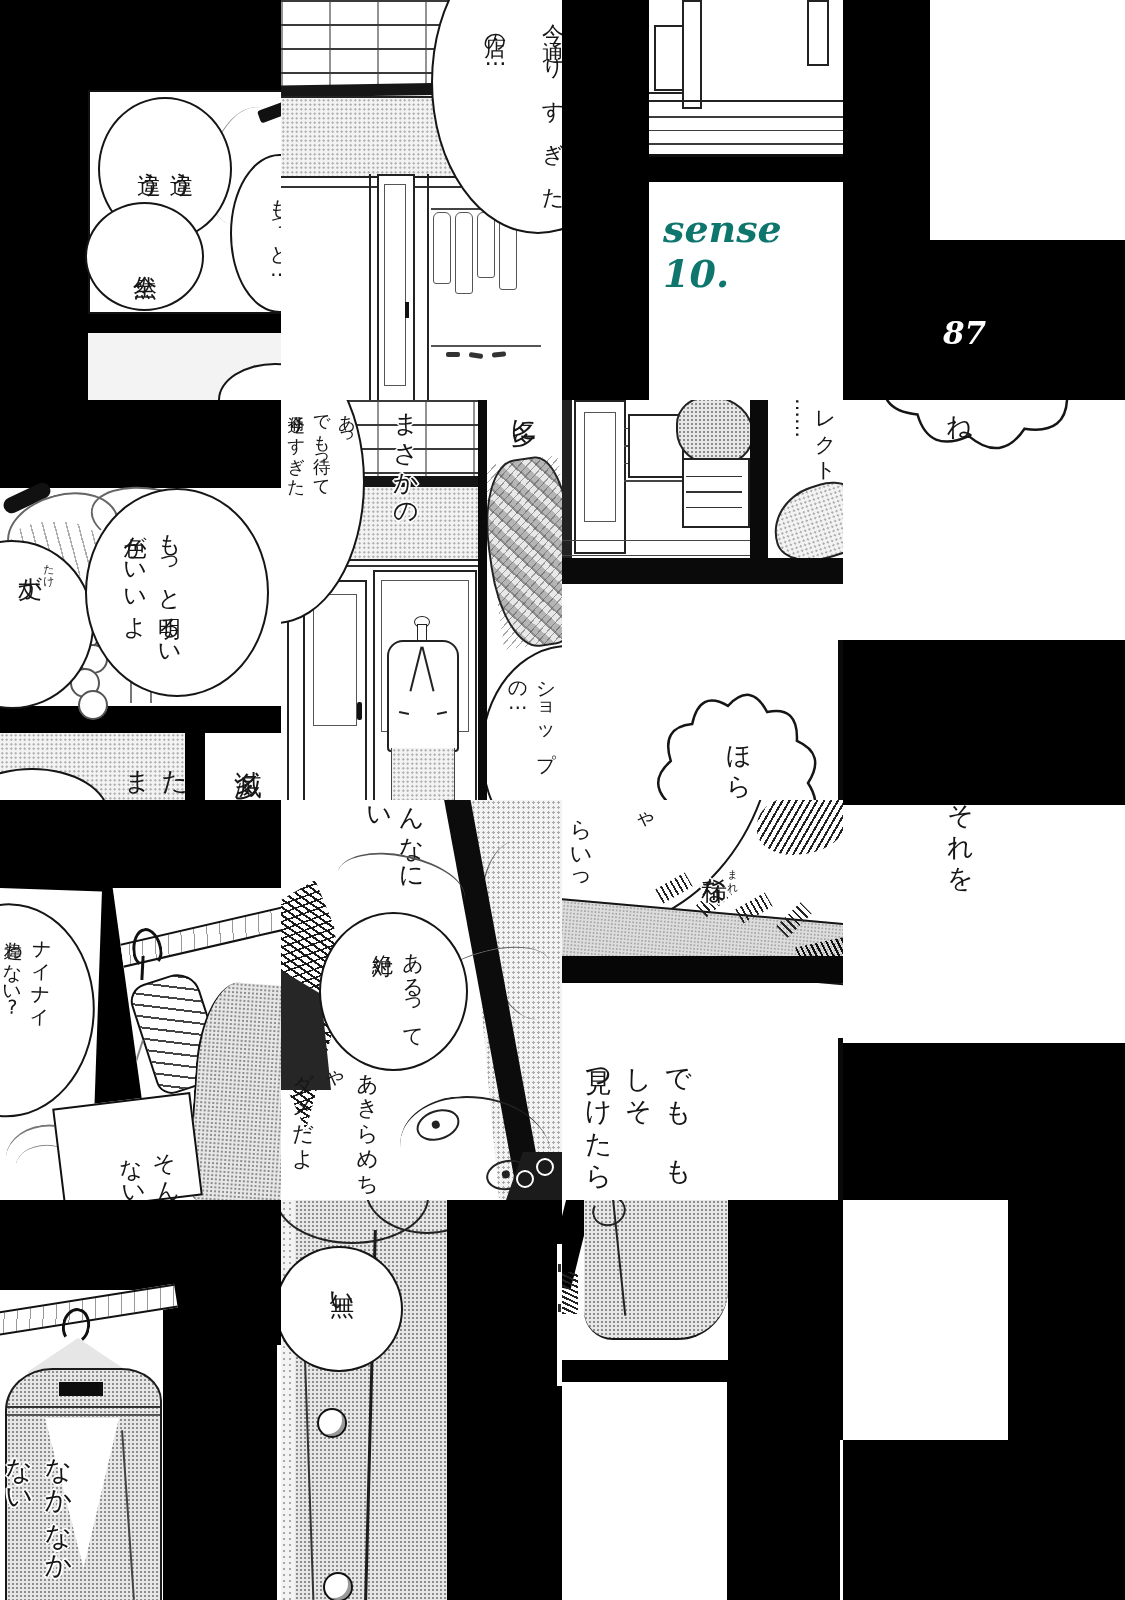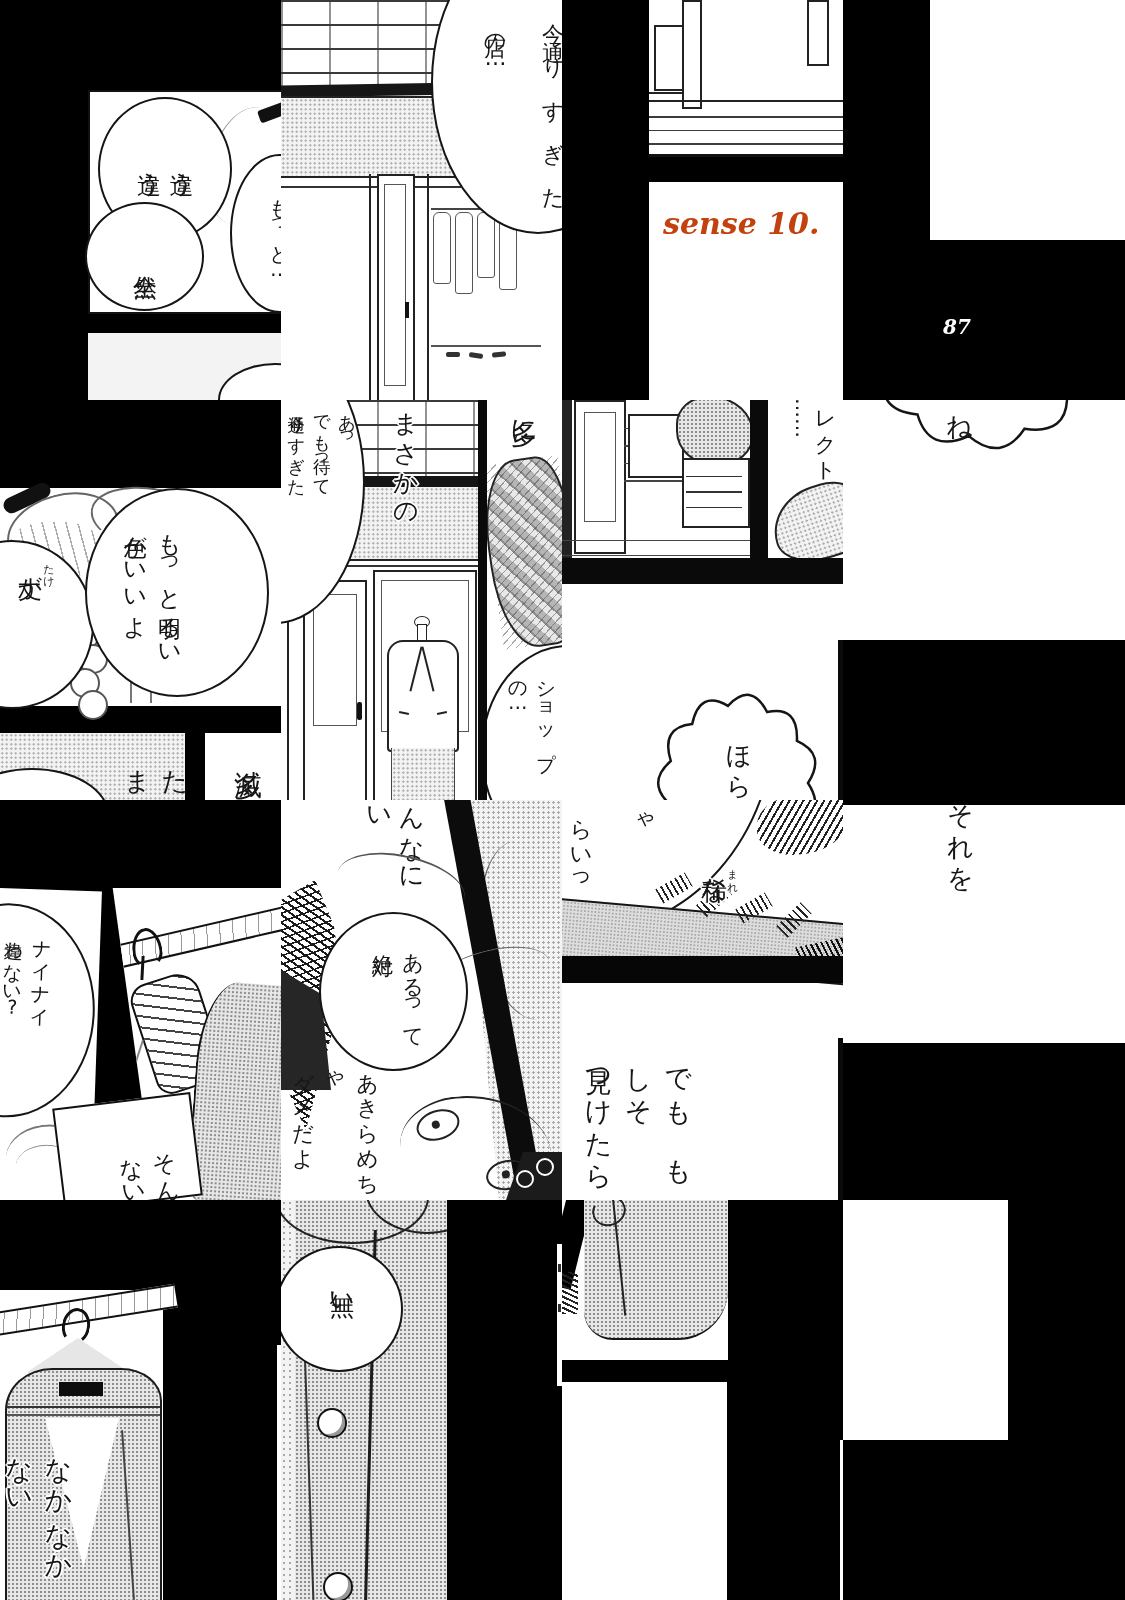--- a/index.html
+++ b/index.html
@@ -73,27 +73,27 @@
   <div class="tile" style="left:562px;top:0;width:281px;height:400px;background:#000">
     <div class="abs w" style="left:87px;top:0;width:194px;height:155px">
       <div class="abs outl" style="left:5px;top:25px;width:28px;height:62px"></div>
       <div class="abs" style="left:0;top:92px;width:40px;height:2px;background:#222"></div>
       <div class="abs outl" style="left:33px;top:0;width:16px;height:105px"></div>
       <div class="abs outl" style="left:158px;top:0;width:18px;height:62px"></div>
       <div class="abs" style="left:0;top:100px;width:194px;height:2px;background:#222"></div>
       <div class="abs hl" style="left:0;top:104px;width:194px;height:50px;border-bottom:3px solid #111"></div>
     </div>
     <div class="abs w" style="left:87px;top:182px;width:194px;height:218px">
-      <span class="abs" style="left:14px;top:24px;font-family:'DejaVu Serif','Liberation Serif',serif;font-style:italic;font-weight:700;font-size:30px;color:#c2410c">sense 10.</span>
+      <span class="abs" style="left:14px;top:24px;font-family:'DejaVu Serif','Liberation Serif',serif;font-style:italic;font-weight:700;font-size:38px;color:#0f766e">sense 10.</span>
     </div>
   </div>
 
   <div class="tile" style="left:843px;top:0;width:282px;height:400px;background:#000">
     <div class="abs w" style="left:87px;top:0;width:195px;height:240px"></div>
-    <span class="abs" style="left:100px;top:315px;font-family:'DejaVu Serif','Liberation Serif',serif;font-style:italic;font-weight:700;font-size:20px;color:#fff">87</span>
+    <span class="abs" style="left:100px;top:315px;font-family:'DejaVu Serif','Liberation Serif',serif;font-style:italic;font-weight:700;font-size:31px;color:#fff">87</span>
   </div>
 
   <div class="tile" style="left:0;top:400px;width:281px;height:400px;background:#000">
     <div class="abs w" style="left:0;top:88px;width:281px;height:218px">
       <div class="abs" style="left:2px;top:2px;width:50px;height:16px;background:#111;border-radius:8px;transform:rotate(-25deg)"></div>
       <div class="abs" style="left:6px;top:6px;width:110px;height:70px;border:2px solid #666;border-radius:50%;border-bottom-color:transparent;transform:rotate(-15deg)"></div>
       <div class="abs" style="left:90px;top:0;width:120px;height:60px;border:2px solid #666;border-radius:50%;border-bottom-color:transparent;transform:rotate(10deg)"></div>
       <div class="abs" style="left:10px;top:34px;width:90px;height:56px;border-radius:40%;background:repeating-linear-gradient(75deg,transparent 0 10px,#777 10px 11.5px);opacity:.6"></div>
       <div class="abs" style="left:70px;top:132px;width:26px;height:26px;border:2px solid #555;border-radius:50%;background:#fff"></div>
       <div class="abs" style="left:78px;top:156px;width:26px;height:26px;border:2px solid #555;border-radius:50%;background:#fff"></div>

